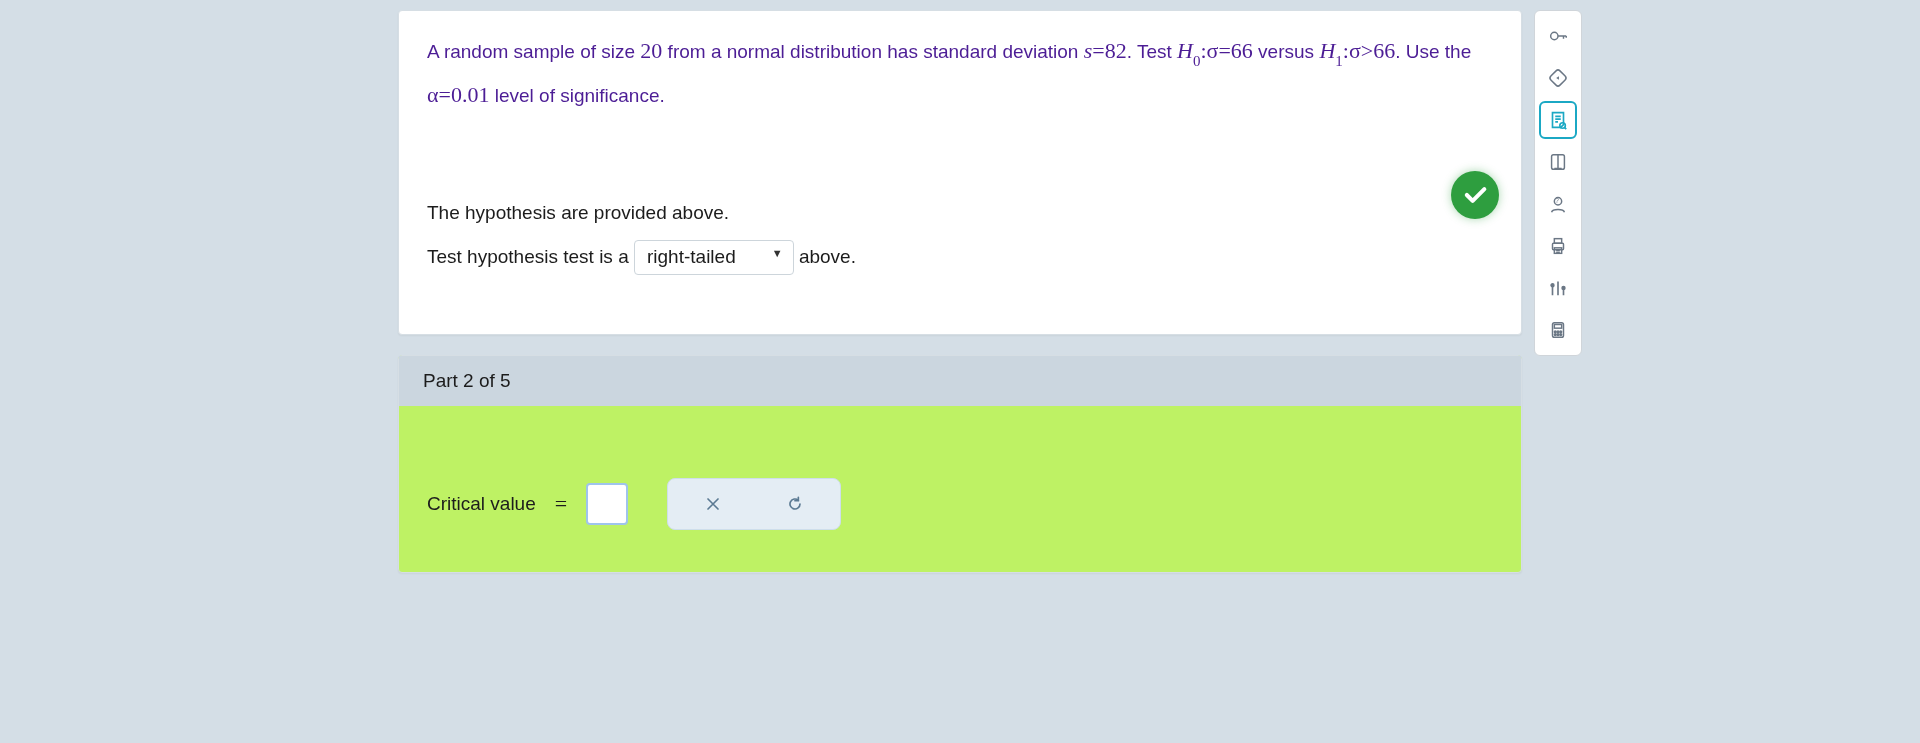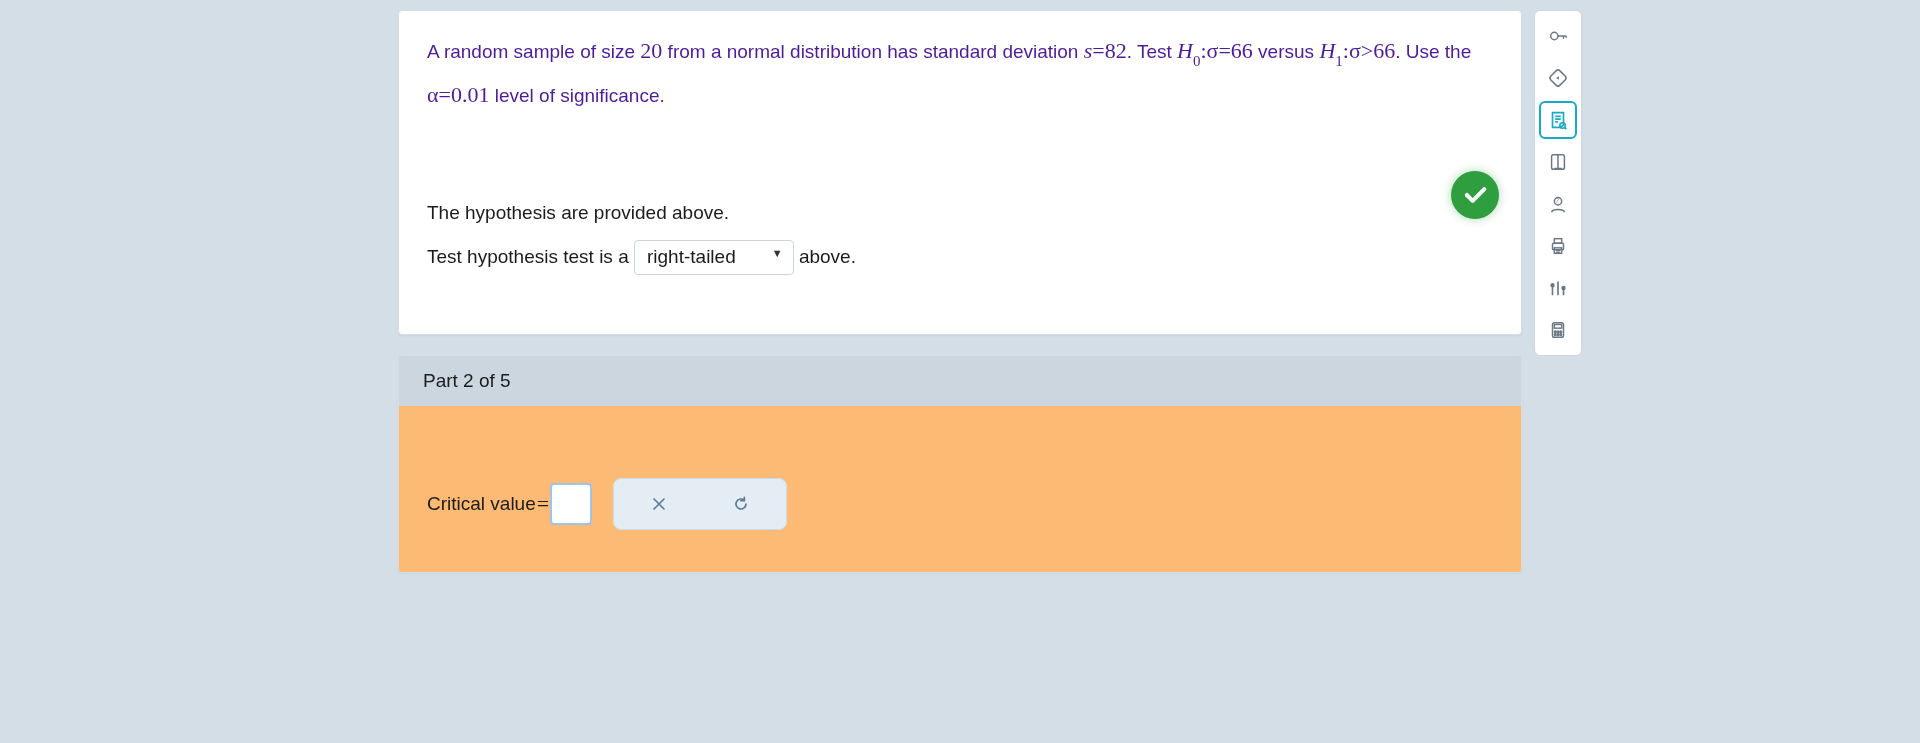--- a/index.html
+++ b/index.html
@@ -120,37 +120,37 @@
     background: #fff;
     border-radius: 3px;
     overflow: hidden;
   }
   .progress-fill {
     height: 100%;
     background: #4f8ff0;
   }
   .part2 {
     margin-top: 20px;
-    background: #fdba74;
+    background: #bef264;
     border: 1px solid #d6dee4;
     border-radius: 4px;
     padding: 0 0 30px 0;
     box-shadow: 0 1px 2px rgba(0,0,0,.05);
   }
   .part2-body {
     padding: 44px 28px 12px 28px;
     font-size: 19px;
     color: #1c1c1c;
     line-height: 1.9;
   }
   .crit-row {
     margin-top: 28px;
     display: flex;
     align-items: center;
-    gap: 1px;
+    gap: 19px;
   }
   .input-box {
     width: 42px;
     height: 42px;
     border: 2px solid #9fc4ec;
     border-radius: 4px;
     background: #fff;
   }
   .action-pill {
     display: inline-flex;

